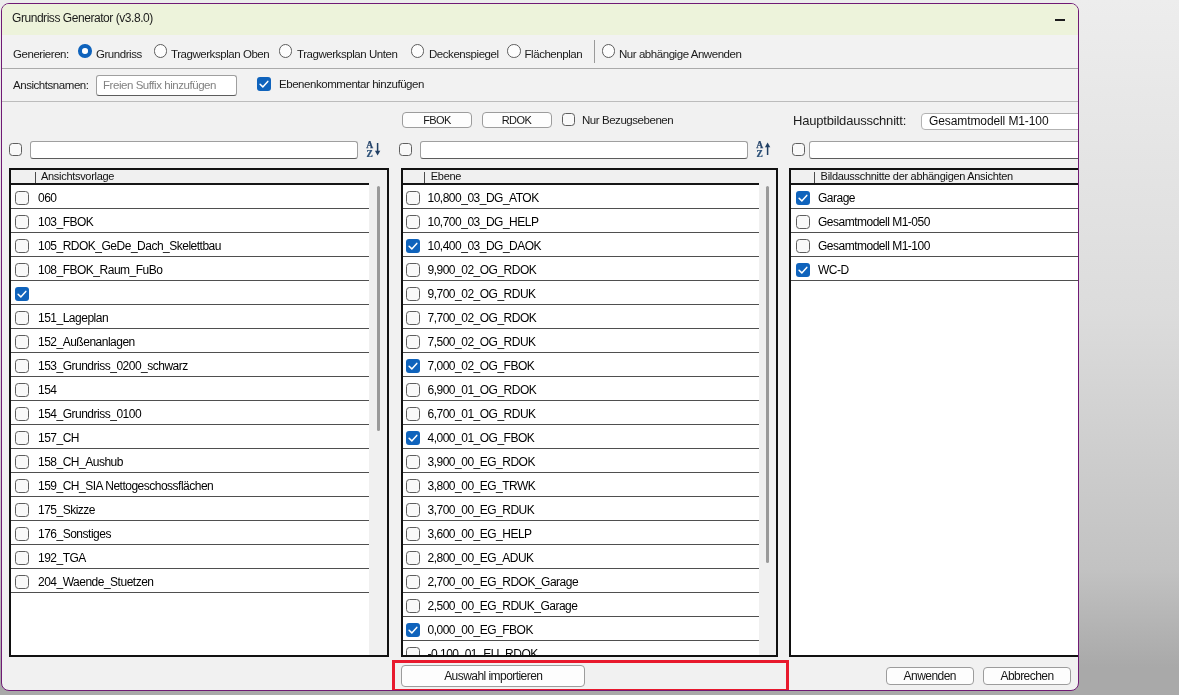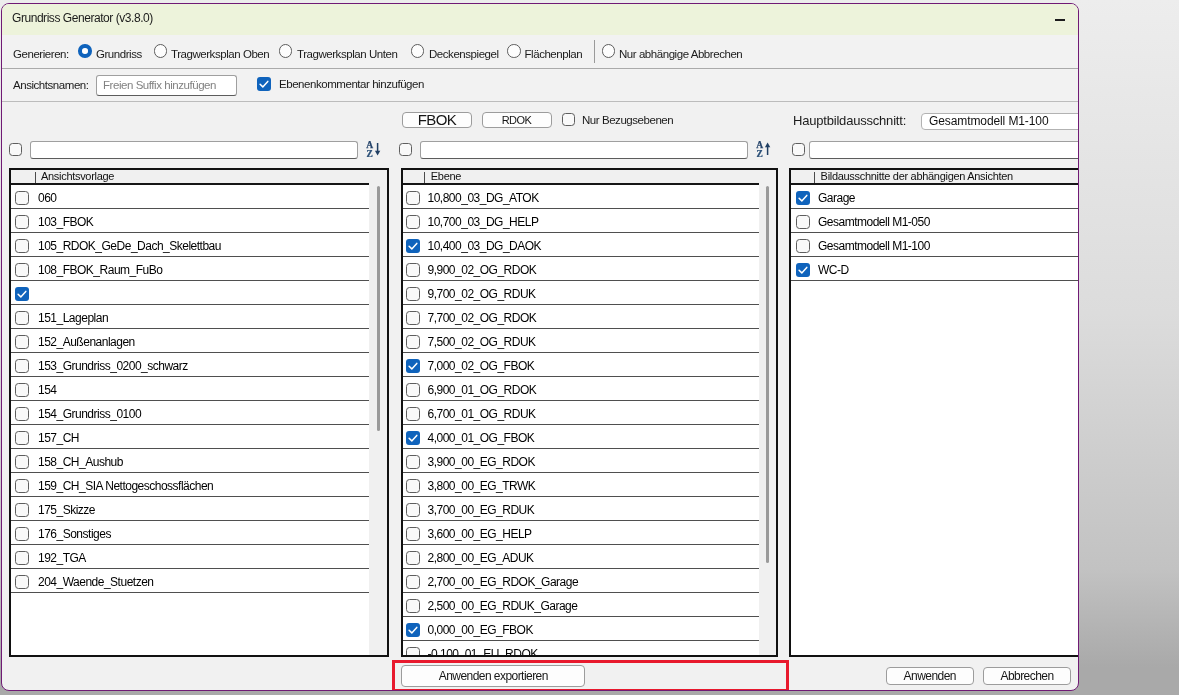--- a/index.html
+++ b/index.html
@@ -45,31 +45,31 @@
     <div class="runs" style="left:151.5px;top:40px"></div>
     <div class="lab" style="left:169px;top:36px;height:29px;line-height:29px">Tragwerksplan Oben</div>
     <div class="runs" style="left:276.5px;top:40px"></div>
     <div class="lab" style="left:295px;top:36px;height:29px;line-height:29px">Tragwerksplan Unten</div>
     <div class="runs" style="left:408.5px;top:40px"></div>
     <div class="lab" style="left:427px;top:36px;height:29px;line-height:29px">Deckenspiegel</div>
     <div class="runs" style="left:505px;top:40px"></div>
     <div class="lab" style="left:522.5px;top:36px;height:29px;line-height:29px">Flächenplan</div>
     <div class="abs" style="left:591.5px;top:35.5px;width:1px;height:23px;background:#9a9a9a"></div>
     <div class="runs" style="left:599.5px;top:40px"></div>
-    <div class="lab" style="left:617px;top:36px;height:29px;line-height:29px">Nur abhängige Abbrechen</div>
+    <div class="lab" style="left:617px;top:36px;height:29px;line-height:29px">Nur abhängige Anwenden</div>
 <div id="row2"></div>
 <div class="lab" style="left:11px;top:65px;height:32px;line-height:32px">Ansichtsnamen:</div>
 <div class="abs" style="left:94px;top:70.5px;width:141px;height:21.5px;background:#fff;border:1px solid #9f9f9f;border-bottom:1.8px solid #5c5c5c;border-radius:3px;font-size:11.5px;color:#828282;line-height:19px;padding-left:6px;letter-spacing:-0.45px">Freien Suffix hinzufügen</div>
 <div class="cbc" style="left:255.4px;top:73.4px;width:13.5px;height:13.5px">
       <svg width="14" height="14" viewBox="0 0 14 14" style="position:absolute;left:0;top:0">
         <path d="M3.1 7.2 L5.8 9.9 L10.8 4.4" stroke="#fff" stroke-width="1.5" fill="none" stroke-linecap="round" stroke-linejoin="round"></path>
       </svg>
     </div>
 <div class="lab" style="left:277px;top:65px;height:30px;line-height:30px">Ebenenkommentar hinzufügen</div>
-<div class="btn" style="left:400px;top:108px;width:70px;height:16px;font-size:15px;line-height:14px">FBOK</div>
+<div class="btn" style="left:400px;top:108px;width:70px;height:16px;font-size:11px;line-height:14px">FBOK</div>
 <div class="btn" style="left:479.5px;top:108px;width:70px;height:16px;font-size:11px;line-height:14px">RDOK</div>
 <div class="cbu" style="left:560px;top:109px;width:13px;height:13px"></div>
 <div class="lab" style="left:580px;top:108px;height:16px;line-height:16px">Nur Bezugsebenen</div>
 <div class="lab" style="left:791px;top:108px;height:17px;line-height:17px;font-size:13px;letter-spacing:-0.2px">Hauptbildausschnitt:</div>
 <div class="abs" style="left:919px;top:108.7px;width:234px;height:17px;background:#fff;border:1px solid #b2b2b2;border-radius:4px;font-size:12px;color:#111;line-height:15px;padding-left:7px;letter-spacing:-0.1px">Gesamtmodell M1-100<svg class="abs" style="right:4px;top:6px" width="11" height="7">
         <path d="M0.8 0.8 L5.3 5 L9.8 0.8" stroke="#383838" stroke-width="1.25" fill="none"></path>
       </svg></div>
 <div class="cbu" style="left:7px;top:139.3px;width:13px;height:13px"></div>
 <div class="sfield" style="left:28px;top:137px;width:328px"></div>
 <svg class="abs" style="left:363.5px;top:136.6px" width="16" height="16" viewBox="0 0 16 16">
@@ -311,16 +311,16 @@
           <div class="cbc" style="left:4.6px;top:6px;width:14px;height:14px">
             <svg width="14" height="14" viewBox="0 0 14 14" style="position:absolute;left:0;top:0">
               <path d="M3.1 7.2 L5.8 9.9 L10.8 4.4" stroke="#fff" stroke-width="1.5" fill="none" stroke-linecap="round" stroke-linejoin="round"></path>
             </svg>
           </div>
           <span style="left:27px">WC-D</span>
         </div>
       </div>
 </div>
 <div class="abs" style="left:390.2px;top:656px;width:396.5px;height:32px;border:3.3px solid #e8192d"></div>
-<div class="btn" style="left:399.3px;top:660.7px;width:184px;height:22px;line-height:20px">Anwenden exportieren</div>
+<div class="btn" style="left:399.3px;top:660.7px;width:184px;height:22px;line-height:20px">Auswahl importieren</div>
 <div class="btn" style="left:883.5px;top:663.4px;width:88.5px;height:18px;line-height:16px">Anwenden</div>
 <div class="btn" style="left:981px;top:663.4px;width:88px;height:18px;line-height:16px">Abbrechen</div>
 <div class="btn" style="left:1078.8px;top:663.4px;width:88.8px;height:18px;line-height:16px">Suffix</div>
 </div>
 </body></html>

